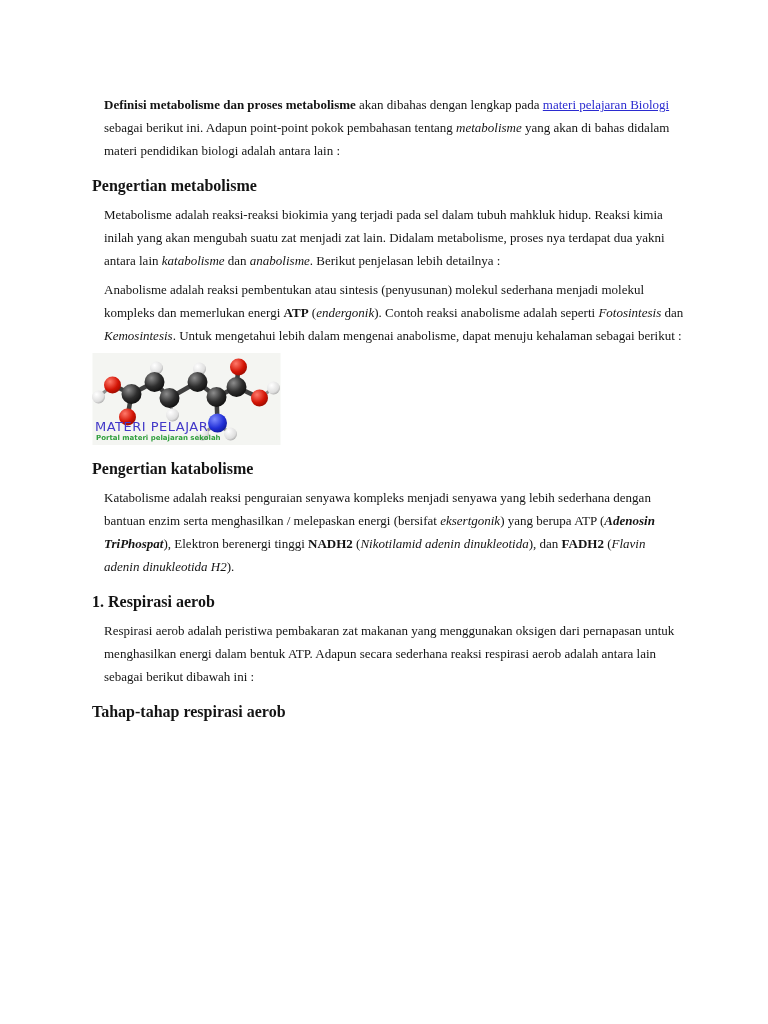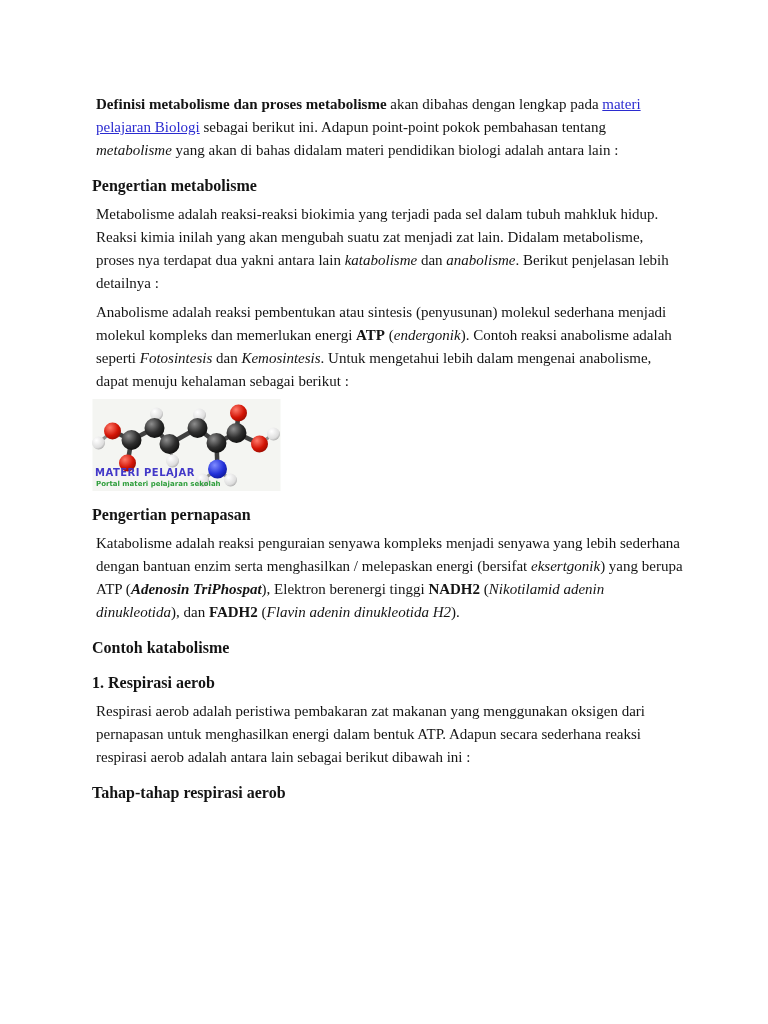--- a/index.html
+++ b/index.html
@@ -9,22 +9,22 @@
     font-family: "Liberation Serif", serif;
     color: #141414;
     overflow: hidden;
   }
   .doc {
     box-sizing: border-box;
     width: 768px; height: 1024px;
     padding: 93px 84px 0 92px;
   }
   .doc p {
-    margin: 0 0 6px 4px;
-    font-size: 15px;
+    margin: 0 0 6px 12px;
+    font-size: 13px;
     line-height: 23px;
   }
   .doc h2 {
     margin: 12px 0 6px 0;
     font-size: 16px;
     line-height: 23px;
     font-weight: bold;
   }
   .doc a {
     color: #2b2bd0;
@@ -37,22 +37,22 @@
   .figure {
     position: relative;
     width: 189px; height: 92px;
     margin: 2px 0 12px 0;
   }
   .figure svg { display: block; }
   .wm-title {
     position: absolute;
     left: 3px; bottom: 12px;
     font-family: "DejaVu Sans", sans-serif;
-    font-weight: bold;
-    font-size: 10px;
+    font-weight: normal;
+    font-size: 13px;
     line-height: 13px;
     letter-spacing: 0.5px;
     color: #4238c8;
   }
   .wm-sub {
     position: absolute;
     left: 4px; bottom: 3px;
     font-family: "DejaVu Sans", sans-serif;
     font-weight: bold;
     font-size: 7px;
@@ -139,25 +139,24 @@
         <circle cx="146" cy="14" r="8.5" fill="url(#gO)"></circle>
         <circle cx="181" cy="35" r="6.5" fill="url(#gH)"></circle>
         <circle cx="167" cy="45" r="8.5" fill="url(#gO)"></circle>
         <circle cx="144" cy="34" r="10" fill="url(#gC)"></circle>
       </g>
     </svg>
     <div class="wm-title">MATERI PELAJAR</div>
     <div class="wm-sub">Portal materi pelajaran sekolah</div>
   </div>
 
-  <h2>Pengertian pernapasan</h2>
+  <h2>Pengertian katabolisme</h2>
 
   <p><span>Katabolisme adalah reaksi penguraian senyawa kompleks menjadi senyawa yang lebih sederhana dengan bantuan enzim serta menghasilkan / melepaskan energi (bersifat </span><i>eksertgonik</i><span>) yang berupa ATP (</span><b><i>Adenosin TriPhospat</i></b><span>), Elektron berenergi tinggi </span><b>NADH2</b><span> (</span><i>Nikotilamid adenin dinukleotida</i><span>), dan </span><b>FADH2</b><span> (</span><i>Flavin adenin dinukleotida H2</i><span>).</span></p>
 
-  <h2>Contoh katabolisme</h2>
 
 
   <h2>1. Respirasi aerob</h2>
 
   <p>Respirasi aerob adalah peristiwa pembakaran zat makanan yang menggunakan oksigen dari pernapasan untuk menghasilkan energi dalam bentuk ATP. Adapun secara sederhana reaksi respirasi aerob adalah antara lain sebagai berikut dibawah ini :</p>
 
 
   <h2>Tahap-tahap respirasi aerob</h2>
 
 </div>

